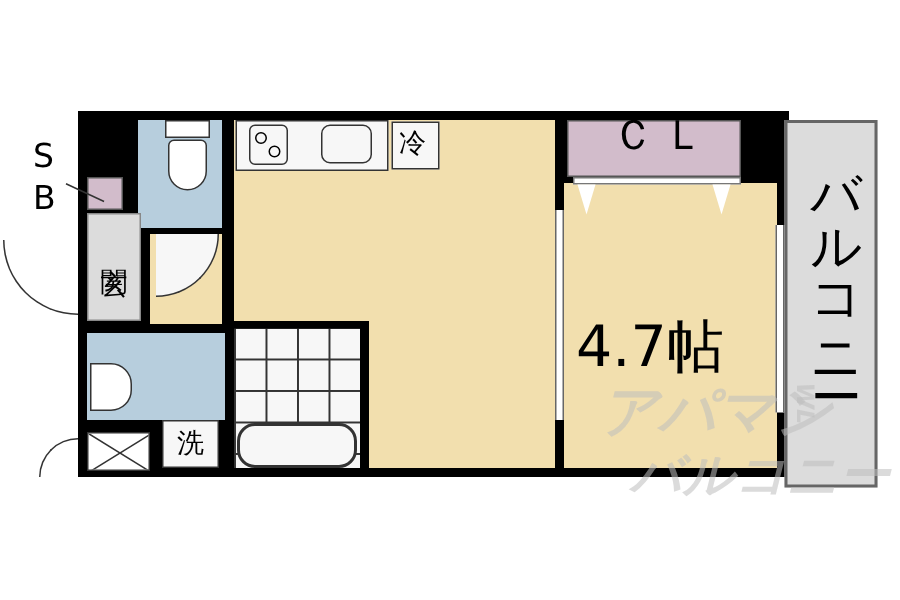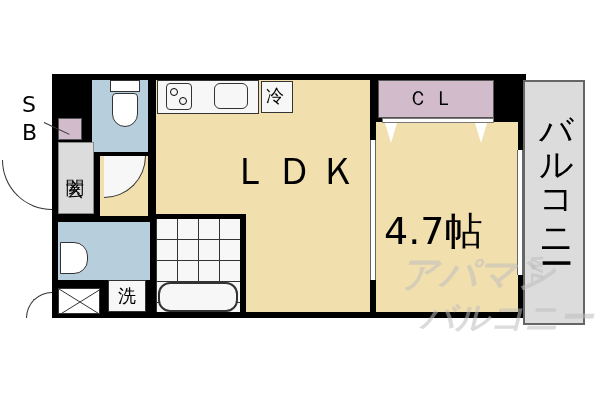--- a/index.html
+++ b/index.html
@@ -35,25 +35,24 @@
 
   <div class="abs" style="left:157px;top:80px;width:102px;height:34px;background:#f7f7f7;border:1px solid #333;"></div>
   <div class="abs fixture" style="left:166px;top:83px;width:26px;height:27px;">
     <div class="abs" style="left:3px;top:4px;width:8px;height:8px;border:1px solid #000;border-radius:50%;"></div>
     <div class="abs" style="left:12px;top:13px;width:8px;height:8px;border:1px solid #000;border-radius:50%;"></div>
   </div>
   <div class="abs fixture" style="left:214px;top:83px;width:34px;height:26px;border-radius:6px;"></div>
   <div class="abs" style="left:261px;top:81px;width:32px;height:32px;background:#f7f7f7;border:1px solid #333;"></div>
   <div class="abs label" style="left:266px;top:87px;font-size:18px;">冷</div>
 
-  <div class="abs label" style="left:232px;top:152px;font-size:38px;letter-spacing:6px;">ＬＤＫ</div>
 
   <div class="abs room-western" style="left:376px;top:122px;width:142px;height:190px;"></div>
   <div class="abs room-cl" style="left:378px;top:80px;width:116px;height:38px;"></div>
-  <div class="abs label" style="left:408px;top:88px;font-size:20px;letter-spacing:6px;">ＣＬ</div>
+  <div class="abs label" style="left:408px;top:76px;font-size:28px;letter-spacing:6px;">ＣＬ</div>
   <div class="abs" style="left:382px;top:118px;width:112px;height:5px;background:#fff;border:1px solid #777;"></div>
   <div class="abs" style="left:385px;top:123px;width:0;height:0;border-left:6px solid transparent;border-right:6px solid transparent;border-top:20px solid #fff;"></div>
   <div class="abs" style="left:475px;top:123px;width:0;height:0;border-left:6px solid transparent;border-right:6px solid transparent;border-top:20px solid #fff;"></div>
 
   <div class="abs label" style="left:384px;top:212px;font-size:38px;">4.7帖</div>
 
   <div class="abs" style="left:370px;top:140px;width:6px;height:140px;background:#fff;border-left:1px solid #666;border-right:1px solid #666;"></div>
 
   <div class="abs balcony" style="left:523px;top:80px;width:62px;height:245px;background:#dcdcdc;"></div>
   <div class="abs label" style="left:540px;top:92px;font-size:34px;writing-mode:vertical-rl;">バルコニー</div>

